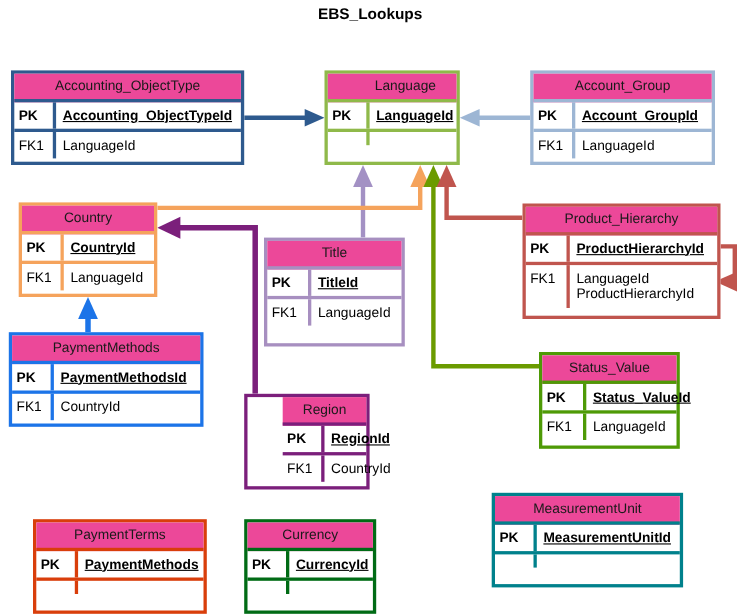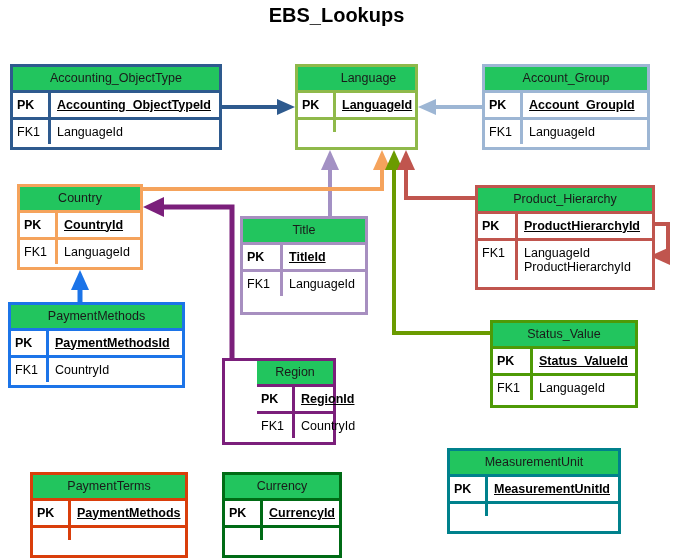--- a/index.html
+++ b/index.html
@@ -17,21 +17,21 @@
     height: 559px;
     background: #ffffff;
     overflow: hidden;
   }
   #title {
     position: absolute;
     left: 0;
     top: 4px;
     width: 673px;
     text-align: center;
-    font-size: 20px;
+    font-size: 14px;
     font-weight: bold;
     color: #000000;
     letter-spacing: 0px;
   }
   #connectors {
     position: absolute;
     left: 0;
     top: 0;
     width: 673px;
     height: 559px;
@@ -39,21 +39,21 @@
   }
   .entity {
     position: absolute;
     box-sizing: border-box;
     background: #ffffff;
     border: 3px solid #000;
     z-index: 5;
   }
   .entity .hdr {
     box-sizing: border-box;
-    background: #22c55e;
+    background: #ec4899;
     text-align: center;
     font-size: 12.5px;
     color: #1a1a1a;
     line-height: 1;
     padding: 5px 2px 5px 2px;
     border-bottom: 3px solid #000;
   }
   .entity .rows {
     display: block;
   }
@@ -248,21 +248,21 @@
             <div class="attrs"><span class="pk">PaymentMethodsId</span></div>
           </div>
           <div class="row" style="border-top-color: rgb(28, 116, 232);">
             <div class="key" style="border-right-color: rgb(28, 116, 232); flex-basis: 38px; width: 38px;">FK1</div>
             <div class="attrs">
               <span class="fk">CountryId</span>
             </div>
           </div>
         </div>
       </div>
-      <div class="entity" style="left: 490px; top: 320px; width: 148px; height: 88px; border-color: rgb(78, 154, 6);">
+      <div class="entity" style="left: 490px; top: 320px; width: 128px; height: 88px; border-color: rgb(78, 154, 6);">
         <div class="hdr" style="border-bottom-color: rgb(78, 154, 6);">Status_Value</div>
         <div class="rows">
           <div class="row" style="border-top-color: rgb(78, 154, 6);">
             <div class="key bold" style="border-right-color: rgb(78, 154, 6); flex-basis: 40px; width: 40px;">PK</div>
             <div class="attrs"><span class="pk">Status_ValueId</span></div>
           </div>
           <div class="row" style="border-top-color: rgb(78, 154, 6);">
             <div class="key" style="border-right-color: rgb(78, 154, 6); flex-basis: 40px; width: 40px;">FK1</div>
             <div class="attrs">
               <span class="fk">LanguageId</span>

